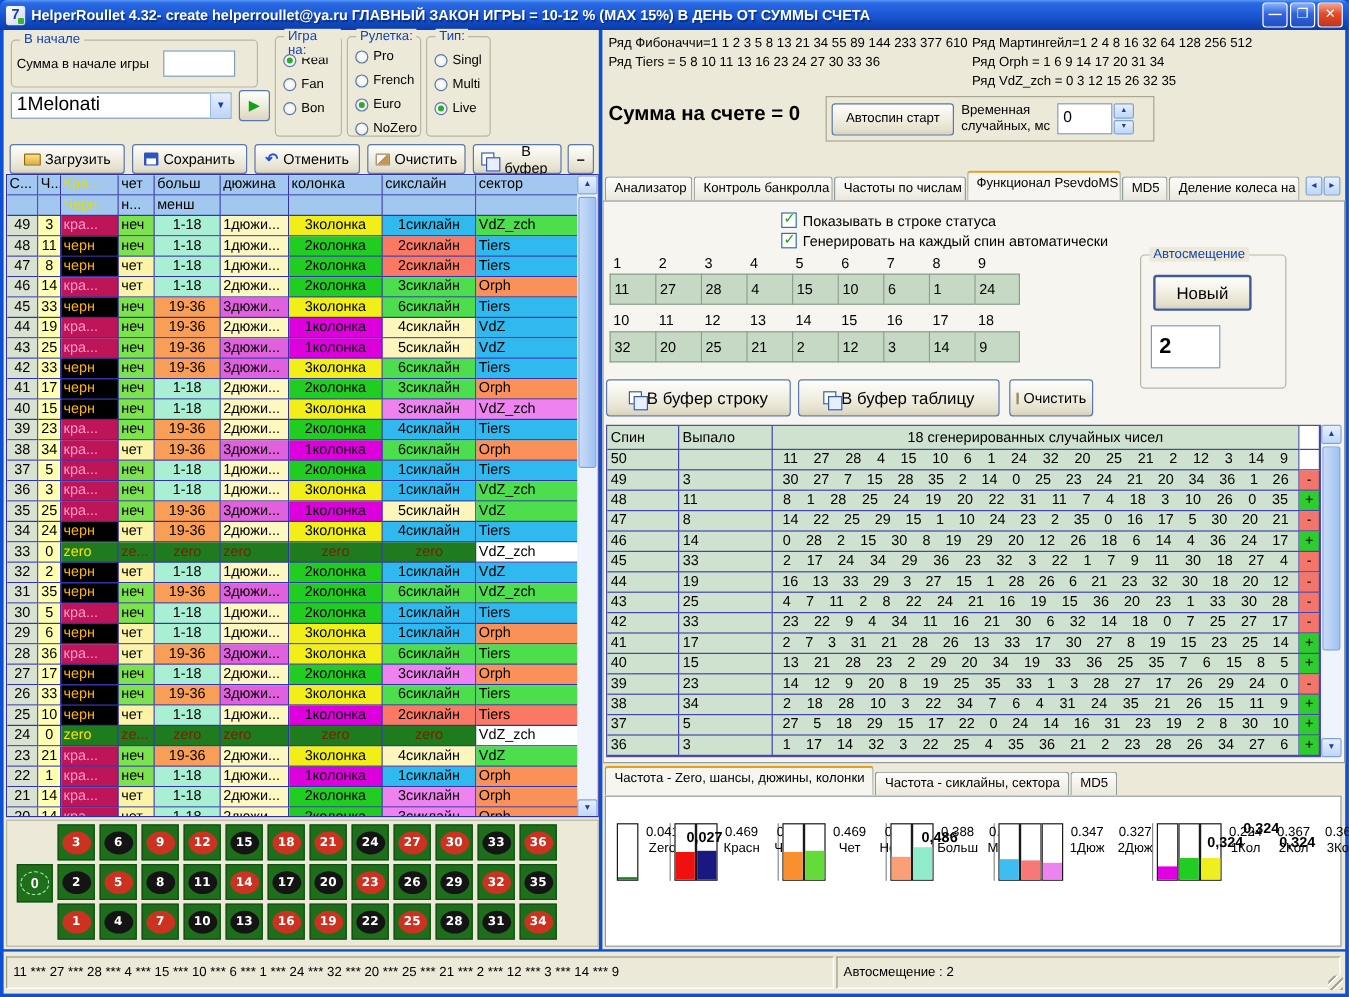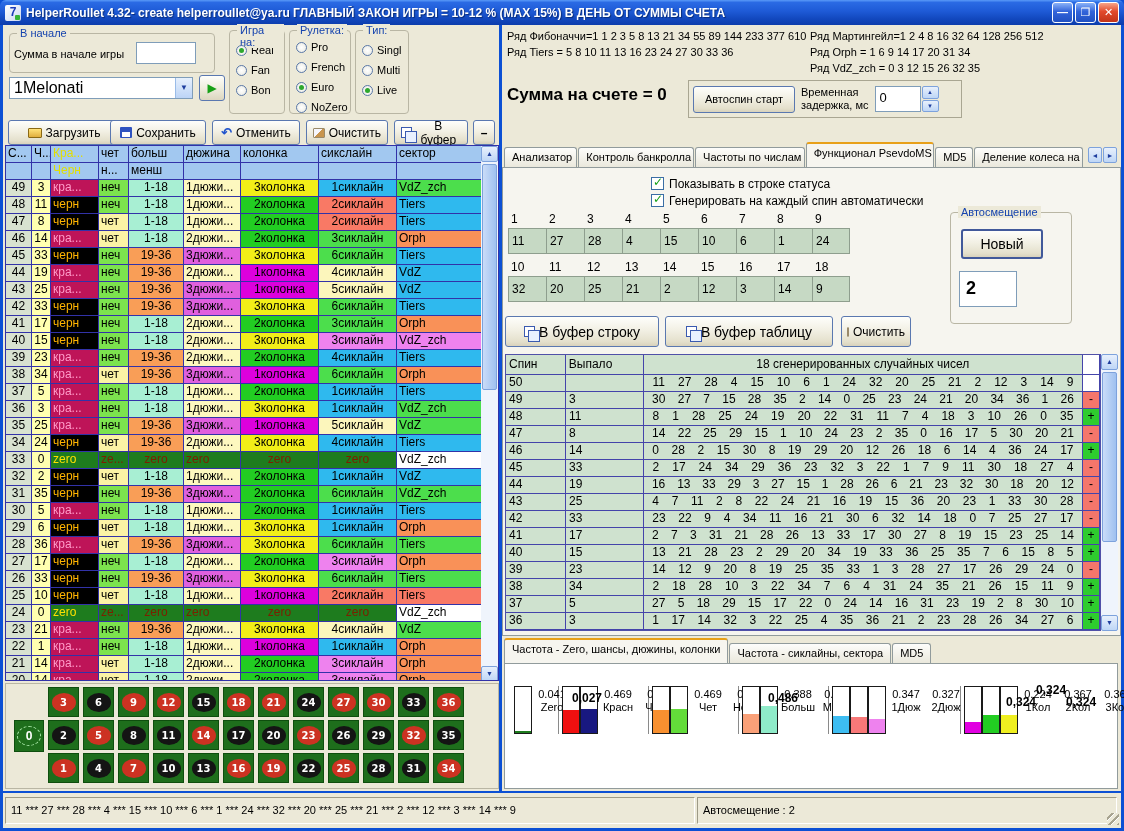--- a/index.html
+++ b/index.html
@@ -216,21 +216,21 @@
               <span>Multi</span>
             </div>
             <div class="radrow">
               <span class="rad sel"></span>
               <span>Live</span>
             </div>
           </div>
       </div>
 
       <div class="btnrow">
-        <button class="xbtn" style="left:5px;width:112px;">
+        <button class="xbtn" style="left:5px;width:96px;">
             <span class="ic ic-folder"></span>
             <span>Загрузить</span>
           </button>
         <button class="xbtn" style="left:107px;width:96px;">
             <span class="ic ic-save"></span>
             <span>Сохранить</span>
           </button>
         <button class="xbtn" style="left:209px;width:88px;">
             <span class="ic ic-undo">↶</span>
             <span>Отменить</span>
@@ -760,21 +760,21 @@
         <div>Ряд Мартингейл=1 2 4 8 16 32 64 128 256 512</div>
         <div>Ряд Orph = 1 6 9 14 17 20 31 34</div>
         <div>Ряд VdZ_zch = 0 3 12 15 26 32 35</div>
       </div>
       <div class="acct">Сумма на счете = 0</div>
 
       <div class="aspin">
         <button class="xbtn">Автоспин старт</button>
         <div class="dlylab">
           <div>Временная</div>
-          <div>задержка, мс</div>
+          <div>случайных, мс</div>
         </div>
         <div class="spinbox">
           <div class="spinval">0</div>
           <div class="spinarrs">
             <div>▲</div>
             <div>▼</div>
           </div>
         </div>
       </div>
 

